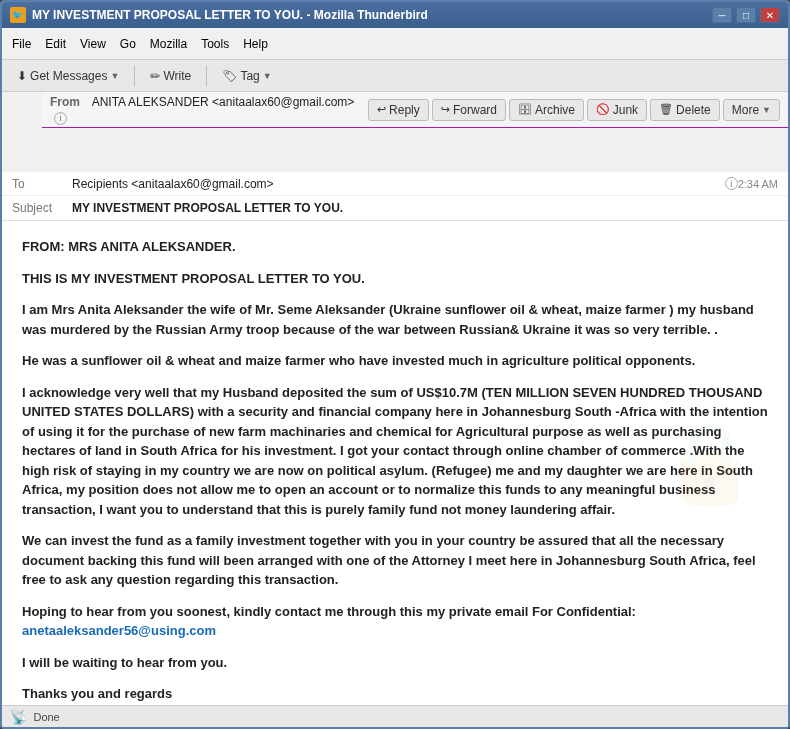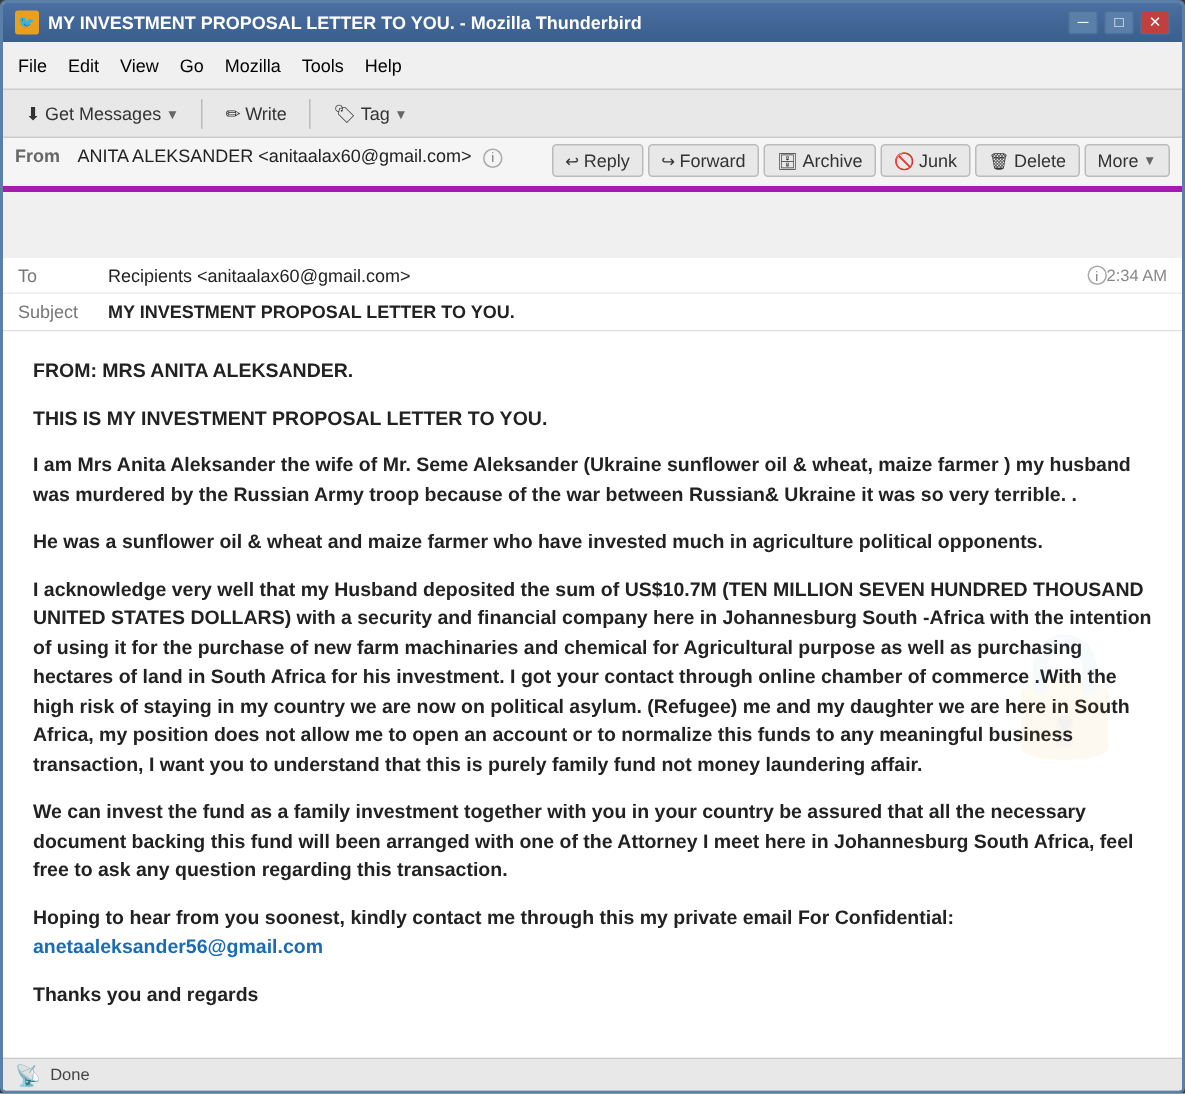--- a/index.html
+++ b/index.html
@@ -115,27 +115,28 @@
       background: #bbb;
       margin: 0 2px;
     }
     .toolbar-btn-arrow {
       font-size: 9px;
       color: #666;
     }
     
     .action-bar {
       background: #f5f5f5;
-      border-bottom: 4px solid #a21caf;
-      display: flex;
-      align-items: flex-start;
+      border-bottom: 1px solid #a21caf;
+      display: flex;
+      align-items: center;
       padding: 4px 8px;
       height: 36px;
       flex-shrink: 0;
       justify-content: space-between;
+      margin-left: 40px;
     }
     .from-label {
       font-size: 12px;
       color: #666;
       font-weight: 600;
       margin-right: 8px;
     }
     .from-value {
       font-size: 12px;
       color: #222;
@@ -364,23 +365,24 @@
     <p class="bold-line">I am Mrs Anita Aleksander  the wife of Mr. Seme Aleksander (Ukraine sunflower oil &amp; wheat, maize farmer ) my husband was murdered by the Russian Army troop because of the war between Russian&amp; Ukraine it was so very terrible. .</p>
 
     <p class="bold-line">He was a sunflower oil &amp; wheat and maize farmer who have invested much in agriculture political opponents.</p>
 
     <p class="bold-line">I acknowledge very well that my Husband deposited the sum of US$10.7M (TEN MILLION SEVEN HUNDRED THOUSAND UNITED STATES DOLLARS) with a security and financial company here in Johannesburg South -Africa with the intention of using it for the purchase of new farm machinaries and chemical for Agricultural purpose as well as purchasing hectares of land in South Africa for his investment. I got your contact through online chamber of commerce .With the high risk of staying in my country we are now on political asylum. (Refugee) me and my daughter we are here in South Africa, my position does not allow me to open an account or to normalize this funds to any meaningful business transaction, I want you to understand that this is purely family fund not money laundering affair.</p>
 
 
     <p class="bold-line">We can invest the fund as a family investment together with you in your country be assured that all the necessary document backing this fund will been arranged with one of the Attorney I meet here in Johannesburg South Africa, feel free to ask any question regarding this transaction.</p>
 
     <p class="bold-line">
-      <span>Hoping to hear from you soonest, kindly contact me through this my private email For Confidential: </span><a class="email-link" href="#">anetaaleksander56@gmail.com</a>
+      <span>Hoping to hear from you soonest, kindly contact me through this my private email For Confidential: </span><a class="email-link" href="#">anetaaleksander56@using.com</a>
     </p>
 
+    <p class="bold-line">I will be waiting to hear from you.</p>
 
     <p class="bold-line">Thanks you and regards</p>
 
   </div>
 
   <div class="status-bar">
     <span class="status-icon">📡</span>
     <span class="status-text">Done</span>
   </div>
 </div>

